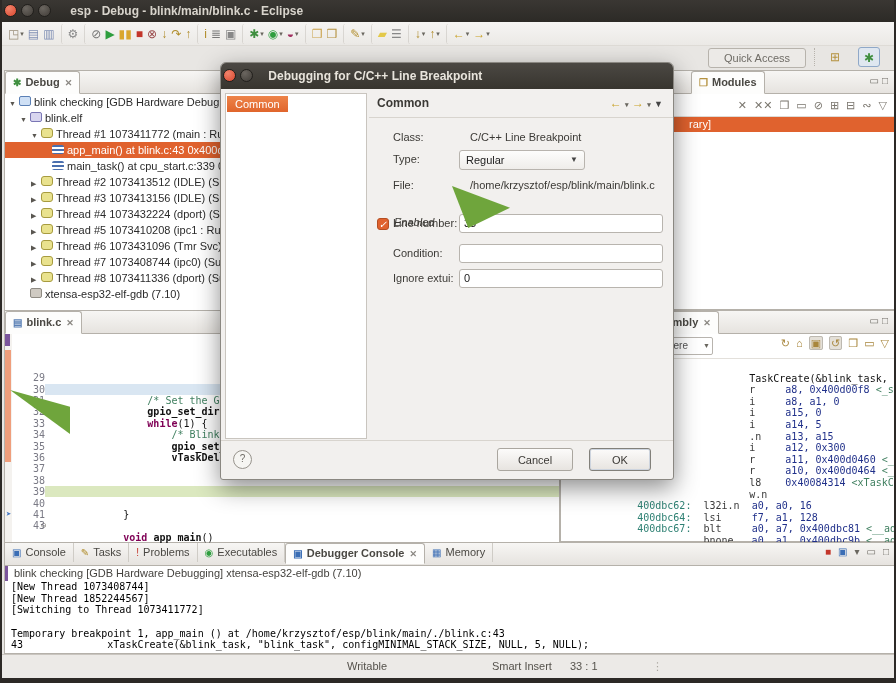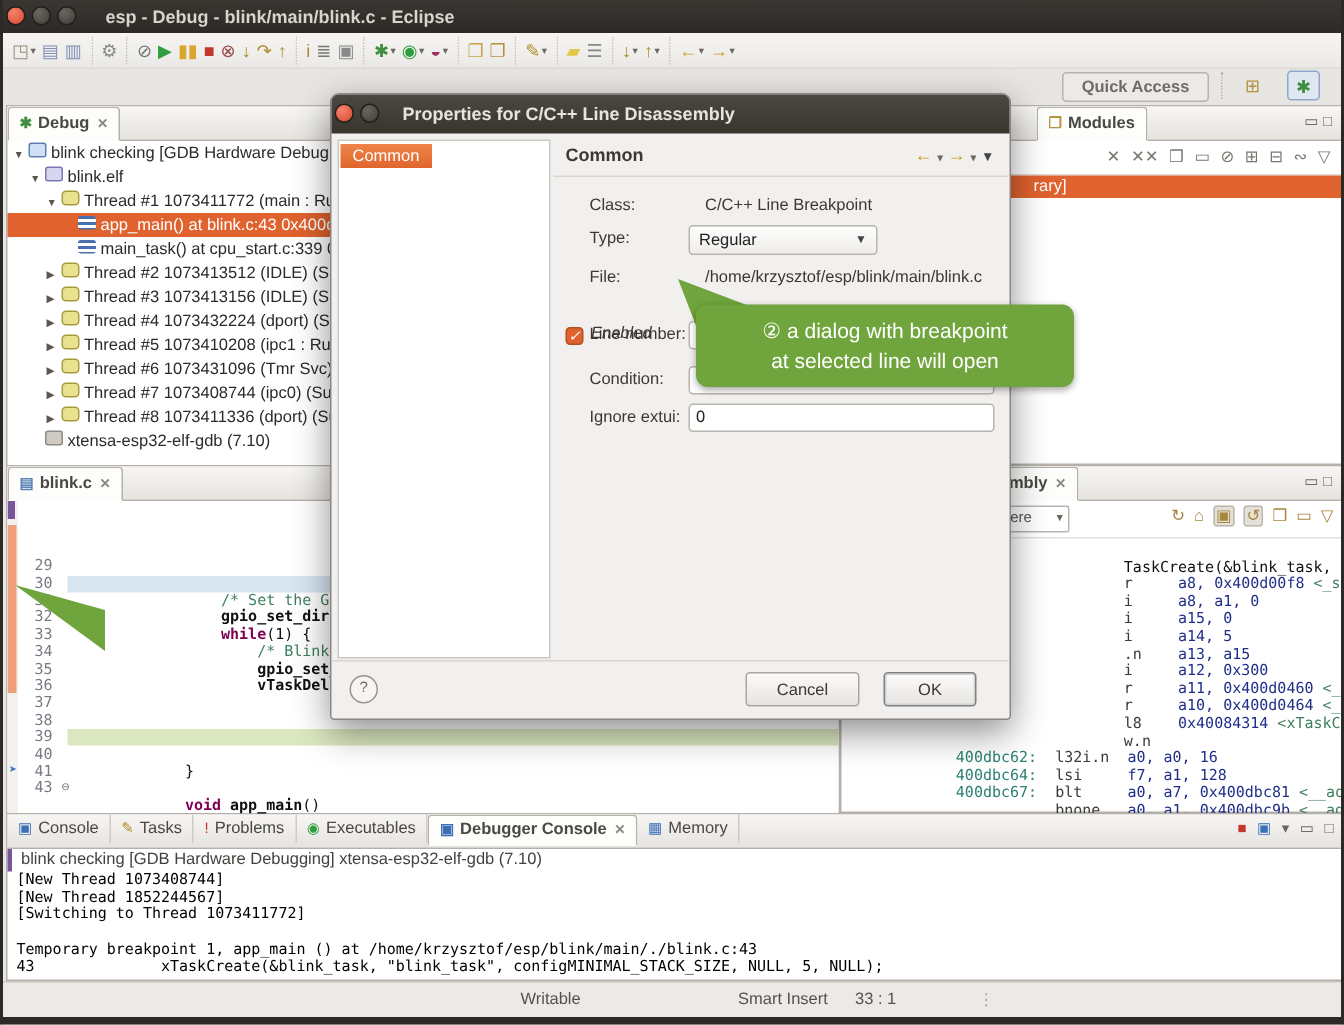--- a/index.html
+++ b/index.html
@@ -14,21 +14,21 @@
   .winbtn.close{background:radial-gradient(circle at 35% 30%,#f2836b,#d9472e);}
   #titletext{margin-left:14px;}
   #toolbar{left:0;top:22px;width:896px;height:24px;background:linear-gradient(#f6f5f3,#ebe9e6);border-bottom:1px solid #dedbd6;
     display:flex;align-items:center;padding-left:4px;box-sizing:border-box;}
   .tbi{display:flex;align-items:center;height:20px;padding:0 2px;border-radius:2px;}
   .tbi .g{font-size:12px;line-height:18px;}
   .tbi .dd{font-size:7px;color:#6a675f;margin-left:1px;}
   .tbi.sep{border-left:1px dotted #c2beb7;margin-left:4px;padding-left:6px;}
   #subbar{left:0;top:46px;width:896px;height:24px;background:#e8e6e3;}
   #quickaccess{position:absolute;left:706px;top:2px;width:96px;height:18px;border:1px solid #b7b3ac;border-radius:3px;
-    color:#6f6c66;font-size:11px;text-align:center;line-height:18px;background:#eceae7;font-weight:bold;}
+    color:#6f6c66;font-size:11px;text-align:center;line-height:18px;background:#eceae7;}
   #perspsep{position:absolute;left:812px;top:2px;height:18px;border-left:1px dotted #b7b3ac;}
   .perspbtn{position:absolute;top:1px;width:22px;height:20px;text-align:center;font-size:12px;line-height:20px;border-radius:3px;}
   .perspbtn.pressed{border:1px solid #8fa8c8;background:#dfe7f0;box-sizing:border-box;}
   
   .panel{background:#fff;border:1px solid #b5b1aa;box-sizing:border-box;}
   .tabstrip{height:22px;background:linear-gradient(#f7f6f4,#e6e3df);border-bottom:1px solid #b5b1aa;position:relative;
     white-space:nowrap;}
   .tab{display:inline-block;height:21px;padding:0 7px;font-size:11px;color:#4a4843;line-height:21px;
     border-right:1px solid #cfccc6;vertical-align:top;}
   .tab.sel{background:#fdfdfc;border:1px solid #b5b1aa;border-bottom:1px solid #fdfdfc;border-radius:3px 3px 0 0;font-weight:bold;}
@@ -52,21 +52,21 @@
   #modules-toolbar .mi{margin-left:7px;}
   #modules-selrow{height:15px;background:#e0622e;color:#fff;font-size:11px;line-height:15px;padding-left:126px;}
   
   #editor-panel{left:2px;top:310px;width:556px;height:232px;}
   #editor-body{position:relative;height:209px;overflow:hidden;background:#fff;}
   #ruler{position:absolute;left:0;top:0;width:7px;height:100%;background:#f4f2ef;}
   #ruler .purple{position:absolute;left:0;top:-12px;width:5px;height:24px;background:#7b559c;}
   #ruler .salmon{position:absolute;left:0;top:16px;width:6px;height:112px;background:#ef9e7c;}
   .cline{position:relative;height:11.4px;line-height:11.4px;font-family:"DejaVu Sans Mono",monospace;font-size:10px;
     white-space:pre;padding-left:46px;color:#000;}
-  .cline .lnum{position:absolute;left:4px;width:26px;text-align:right;color:#7a7a85;}
+  .cline .lnum{position:absolute;left:14px;width:26px;text-align:right;color:#7a7a85;}
   .cline .fold{position:absolute;left:36px;color:#8a8782;font-size:9px;}
   .cline .bpmark{position:absolute;left:1px;color:#3f74c2;font-size:9px;}
   .cline.hl-blue .hlbg{position:absolute;left:40px;right:0;top:0;bottom:0;background:#d9e6f2;z-index:0;}
   .cline.hl-green .hlbg{position:absolute;left:40px;right:0;top:0;bottom:0;background:#dcE9c0;background:#dbe8bf;z-index:0;}
   .cline span.seg{position:relative;z-index:1;}
   .c-com{color:#3F7F5F;}
   .c-kw{color:#7F0055;font-weight:bold;}
   .c-str{color:#2A00FF;}
   .c-fnb{font-weight:bold;color:#111;}
   .c-p{color:#111;}
@@ -550,21 +550,21 @@
     <span class="sbi" style="left:345px;">Writable</span>
     <span class="sbi" style="left:490px;">Smart Insert</span>
     <span class="sbi" style="left:568px;">33 : 1</span>
     <span class="sbi" style="left:650px;color:#a9a59e;">⋮</span>
   </div>
   <div class="abs" id="bottomstrip"></div>
 
   <div class="abs" id="dialog">
     <div id="dlg-title">
       <span class="winbtn close"></span><span class="winbtn"></span>
-      <span class="t">Properties for C/C++ Line Disassembly</span>
+      <span class="t">Debugging for C/C++ Line Breakpoint</span>
     </div>
     <div id="dlg-body">
       <div id="dlg-side">
         <span id="dlg-side-item">Common</span>
       </div>
       <div id="dlg-content">
         <div id="dlg-head">
           <span>Common</span>
           <span id="dlg-nav">
             <span>←</span> <span class="nd">▾</span>
@@ -603,18 +603,14 @@
       <div id="dlg-btnbar">
         <span id="dlg-help">?</span>
         <span class="dbtn" id="btn-cancel">Cancel</span>
         <span class="dbtn" id="btn-ok">OK</span>
       </div>
     </div>
   </div>
 
   <div class="cpointer" id="c1p"></div>
   <div class="cpointer" id="c2p"></div>
-  <div class="callout" id="callout2">
-    <div>② a dialog with breakpoint</div>
-    <div>at selected line will  open</div>
-  </div>
 
 </div>
 
 </body></html>

